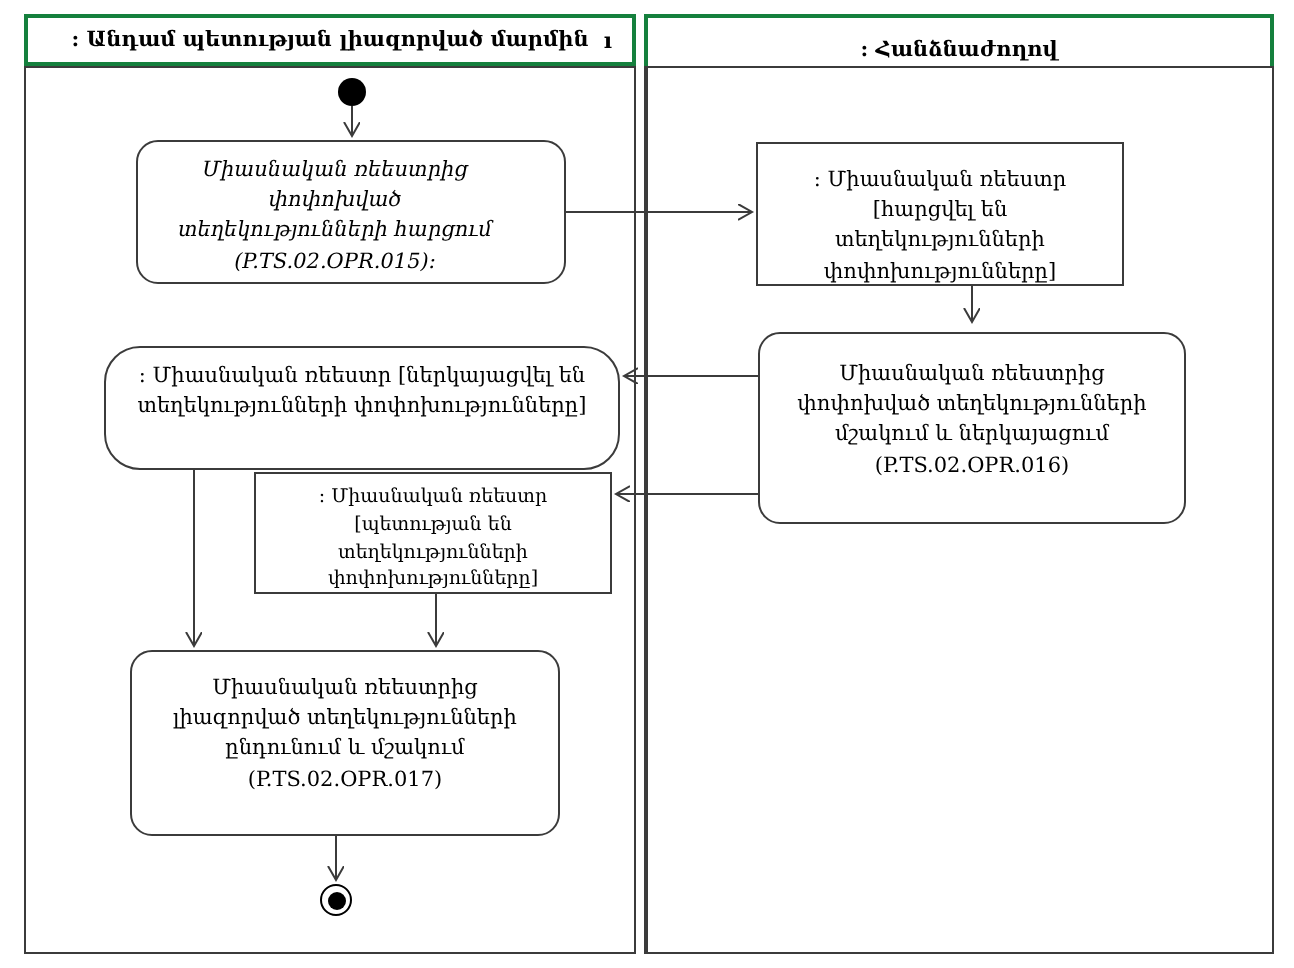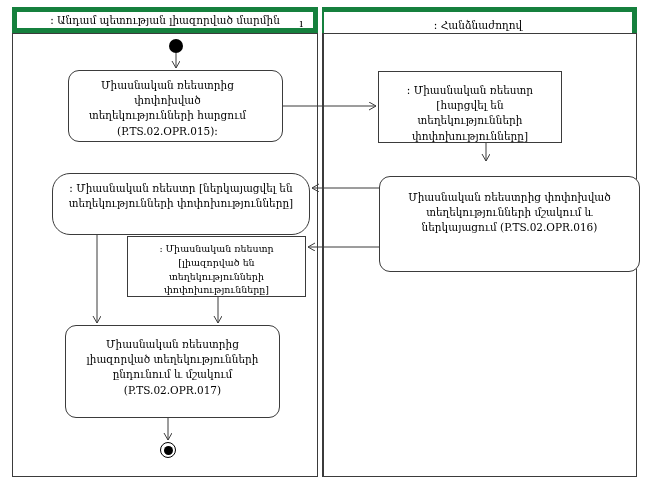--- a/index.html
+++ b/index.html
@@ -11,27 +11,28 @@
     position: relative;
     width: 647px;
     height: 484px;
     background: #ffffff;
     font-family: "DejaVu Serif", "Liberation Serif", serif;
     color: #000000;
     overflow: hidden;
   }
   .lane-header {
     position: absolute;
-    border: 5px solid #15803d;
+    border: 2px solid #15803d;
     background: #ffffff;
     display: flex;
     align-items: center;
     justify-content: center;
     font-size: 10.5px;
     box-sizing: border-box;
+    font-weight: bold;
   }
   .lane-body {
     position: absolute;
     border: 1px solid #3b3b3b;
     background: #ffffff;
     box-sizing: border-box;
   }
   #lane-left-header  { left: 12px;  top: 7px;  width: 306px; height: 26px; }
   #lane-right-header { left: 322px; top: 7px;  width: 315px; height: 36px; border-left-width: 2px; }
   #lane-left-body    { left: 12px;  top: 33px; width: 306px; height: 444px; }
@@ -48,23 +49,23 @@
     border: 1px solid #3b3b3b;
     background: #ffffff;
     box-sizing: border-box;
     text-align: center;
     font-size: 10.5px;
     line-height: 1.45;
     z-index: 2;
   }
   .action { border-radius: 11px; }
   .object { border-radius: 0; }
-  #action-opr015 { left: 68px;  top: 70px;  width: 215px; height: 72px; padding: 7px 28px 0 12px; }
+  #action-opr015 { left: 68px;  top: 70px;  width: 215px; height: 72px; padding: 7px 28px 0 12px; font-style: italic; }
   #object-register-requested { left: 378px; top: 71px;  width: 184px; height: 72px; padding: 11px 12px 0 12px; }
-  #action-opr016 { left: 379px; top: 176px; width: 261px; height: 96px; padding: 13px 14px 0 14px; }
+  #action-opr016 { left: 379px; top: 166px; width: 214px; height: 96px; padding: 13px 14px 0 14px; }
   #object-register-presented { left: 52px;  top: 173px; width: 258px; height: 62px; padding: 7px 13px 0 13px; border-radius: 18px; }
   #object-register-absent    { left: 127px; top: 236px; width: 179px; height: 61px; padding: 5px 5px 0 5px; font-size: 9.5px; }
   #action-opr017 { left: 65px;  top: 325px; width: 215px; height: 93px; padding: 11px 9px 0 9px; }
   #initial-node {
     position: absolute;
     left: 169px; top: 39px;
     width: 14px; height: 14px;
     border-radius: 50%;
     background: #000000;
     z-index: 2;
@@ -140,21 +141,21 @@
 
   <div id="action-opr016" class="node action">
     <span>Միասնական ռեեստրից փոփոխված տեղեկությունների մշակում և ներկայացում (P.TS.02.OPR.016)</span>
   </div>
 
   <div id="object-register-presented" class="node object">
     <span>: Միասնական ռեեստր [ներկայացվել են տեղեկությունների փոփոխությունները]</span>
   </div>
 
   <div id="object-register-absent" class="node object">
-    <span>: Միասնական ռեեստր [լիազորված են տեղեկությունների փոփոխությունները]</span>
+    <span>: Միասնական ռեեստր [պետության են տեղեկությունների փոփոխությունները]</span>
   </div>
 
   <div id="action-opr017" class="node action">
     <span>Միասնական ռեեստրից լիազորված տեղեկությունների ընդունում և մշակում (P.TS.02.OPR.017)</span>
   </div>
 
   <div id="final-node">
     <div class="dot"></div>
   </div>
 

